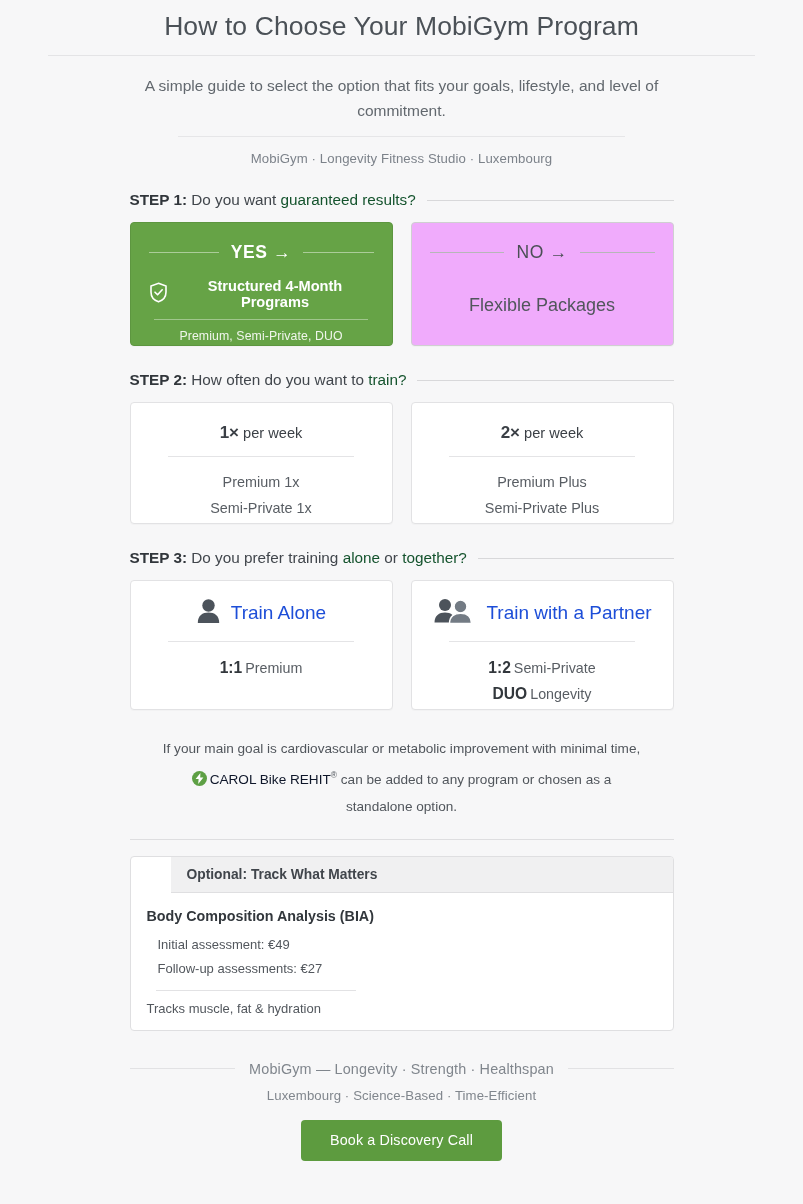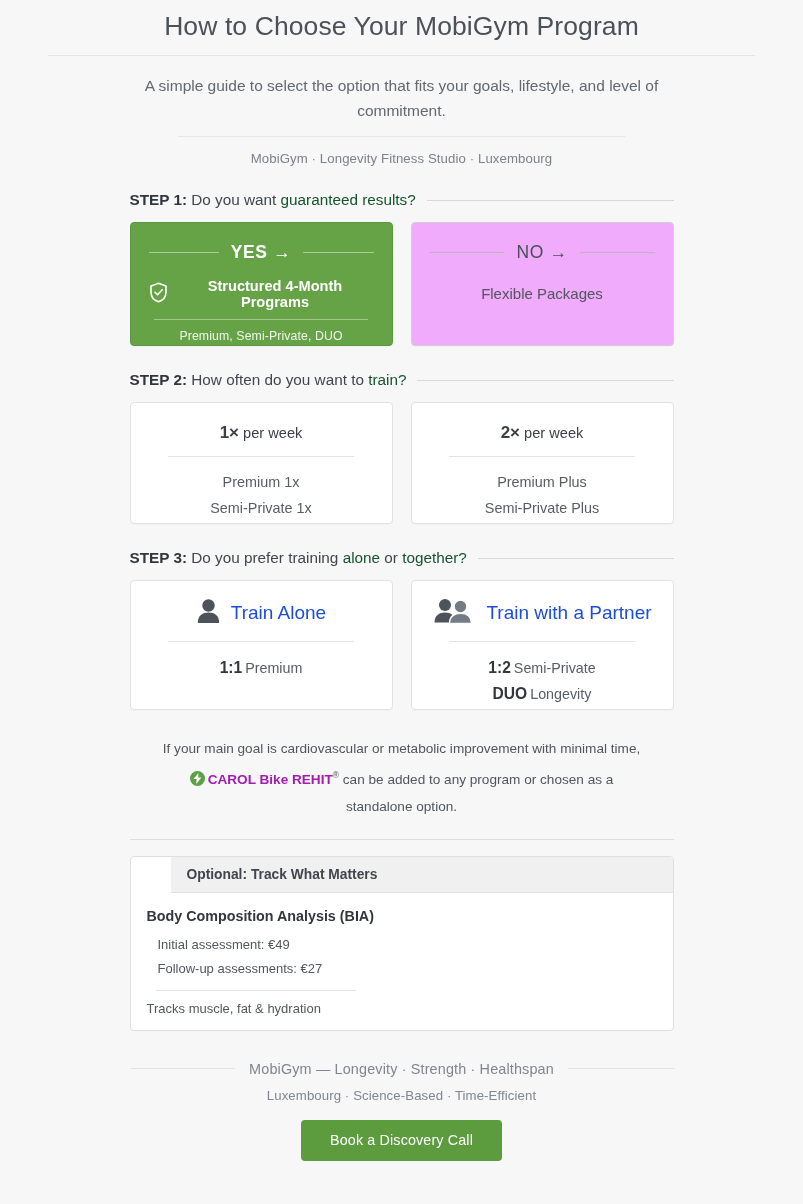--- a/index.html
+++ b/index.html
@@ -159,22 +159,22 @@
     width: 214px;
     margin: 9px auto 0 auto;
   }
   .yes-sub {
     margin-top: 9px;
     font-size: 12.3px;
     color: #f0f6ec;
     letter-spacing: 0.1px;
   }
   .no-main {
-    margin-top: 22px;
-    font-size: 15px;
+    margin-top: 32px;
+    font-size: 18px;
     color: #51565c;
   }
 
   
   .freq-title {
     font-size: 17px;
     color: #3b4046;
     font-weight: 700;
     margin-top: 4px;
   }
@@ -219,21 +219,21 @@
 
   
   .cardio-body {
     text-align: center;
     font-size: 13.6px;
     color: #51565c;
     line-height: 27px;
     margin-top: 16px;
     padding: 0 6px;
   }
-  .cardio-body b { font-weight: 700; color: #a21caf; }
+  .cardio-body b { font-weight: 400; color: #0f172a; }
   .cardio-body sup { font-size: 8.5px; vertical-align: super; }
   .bolt-badge {
     display: inline-block;
     width: 15px; height: 15px;
     border-radius: 50%;
     background: #5ea045;
     position: relative;
     vertical-align: -2px;
     margin-right: 3px;
   }

